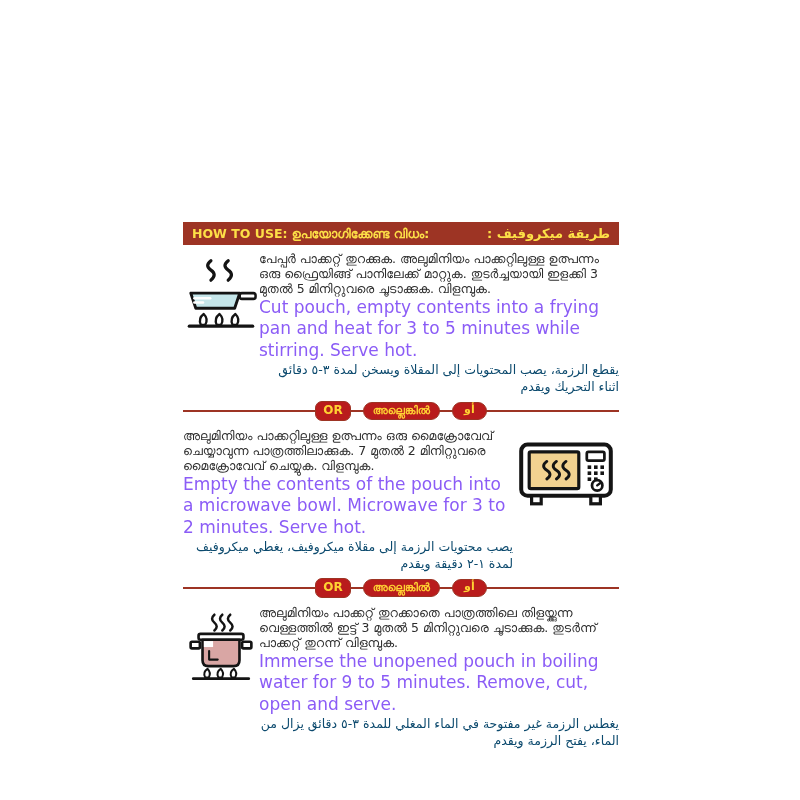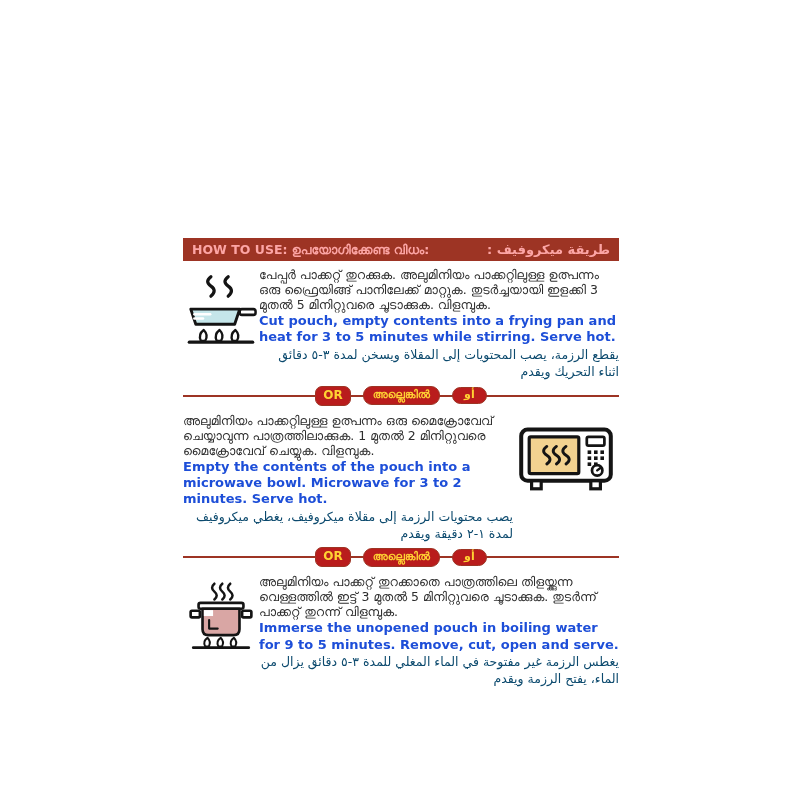--- a/index.html
+++ b/index.html
@@ -15,26 +15,25 @@
     position: absolute;
     left: 183px;
     top: 222px;
     width: 436px;
   }
   .header-bar {
     display: flex;
     justify-content: space-between;
     align-items: center;
     background: #9d3424;
-    color: #fca5a5;
+    color: #fde047;
     height: 23px;
     padding: 0 9px;
     font-size: 12.5px;
     font-weight: bold;
-    margin-top: 16px;
   }
   .header-bar .ar-title {
     direction: rtl;
     font-size: 13px;
   }
   .section {
     display: flex;
     padding: 6px 0 3px 0;
   }
   .icon-col {
@@ -50,25 +49,24 @@
     flex: 0 0 106px;
     padding-top: 12px;
   }
   .text-col { flex: 1 1 auto; min-width: 0; }
   .ml-text {
     font-size: 12.5px;
     line-height: 1.2;
     color: #2d2d2d;
   }
   .en-text {
-    font-size: 13px;
+    font-size: 17px;
     line-height: 1.26;
-    color: #1d4ed8;
+    color: #8b5cf6;
     margin-top: 1px;
-    font-weight: bold;
   }
   .ar-text {
     font-size: 12.5px;
     line-height: 1.35;
     color: #0c4a6e;
     direction: rtl;
     text-align: right;
     margin-top: 1px;
   }
   .or-sep {
@@ -142,21 +140,21 @@
 
   <div class="or-sep">
     <div class="or-line"></div>
     <span class="badge or-en">OR</span>
     <span class="badge or-ml">അല്ലെങ്കിൽ</span>
     <span class="badge or-ar">أو</span>
   </div>
 
   <div class="section">
     <div class="text-col">
-      <div class="ml-text">അലുമിനിയം പാക്കറ്റിലുള്ള ഉത്പന്നം ഒരു മൈക്രോവേവ് ചെയ്യാവുന്ന പാത്രത്തിലാക്കുക. 1 മുതൽ 2 മിനിറ്റുവരെ മൈക്രോവേവ് ചെയ്യുക. വിളമ്പുക.</div>
+      <div class="ml-text">അലുമിനിയം പാക്കറ്റിലുള്ള ഉത്പന്നം ഒരു മൈക്രോവേവ് ചെയ്യാവുന്ന പാത്രത്തിലാക്കുക. 7 മുതൽ 2 മിനിറ്റുവരെ മൈക്രോവേവ് ചെയ്യുക. വിളമ്പുക.</div>
       <div class="en-text">Empty the contents of the pouch into a microwave bowl. Microwave for 3 to 2 minutes. Serve hot.</div>
       <div class="ar-text" dir="rtl">يصب محتويات الرزمة إلى مقلاة ميكروفيف، يغطي ميكروفيف لمدة ١-٢ دقيقة ويقدم</div>
     </div>
     <div class="icon-col right">
       <svg width="96" height="70" viewBox="0 0 120 86">
         <rect x="4" y="5" width="112" height="64" rx="8" fill="#ffffff" stroke="#141414" stroke-width="5"></rect>
         <rect x="14" y="14" width="62" height="46" rx="2" fill="#f2d290" stroke="#141414" stroke-width="4"></rect>
         <path class="stroke" stroke-width="3.6" d="M36 26 q-8 6 0 11 q8 5 0 11"></path>
         <path class="stroke" stroke-width="3.6" d="M48 26 q-8 6 0 11 q8 5 0 11"></path>
         <path class="stroke" stroke-width="3.6" d="M60 26 q-8 6 0 11 q8 5 0 11"></path>

